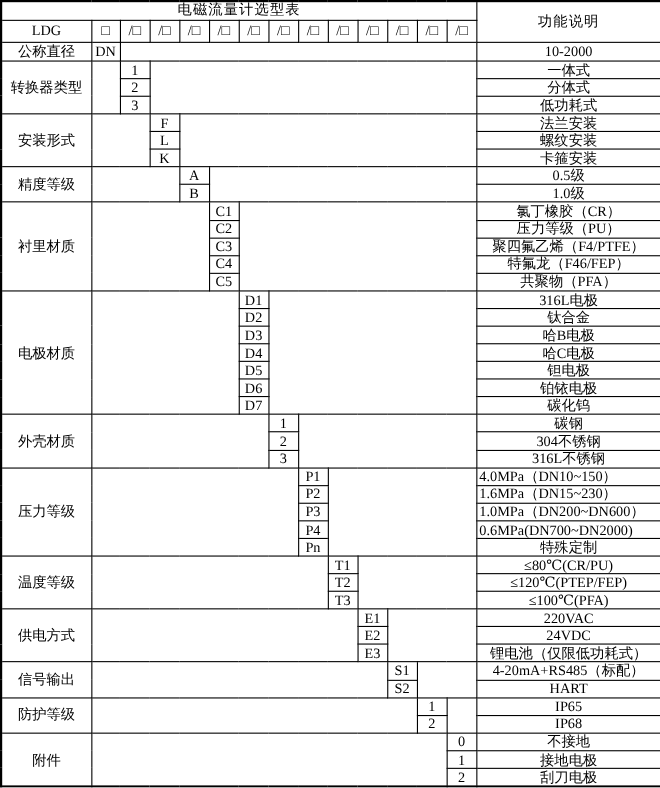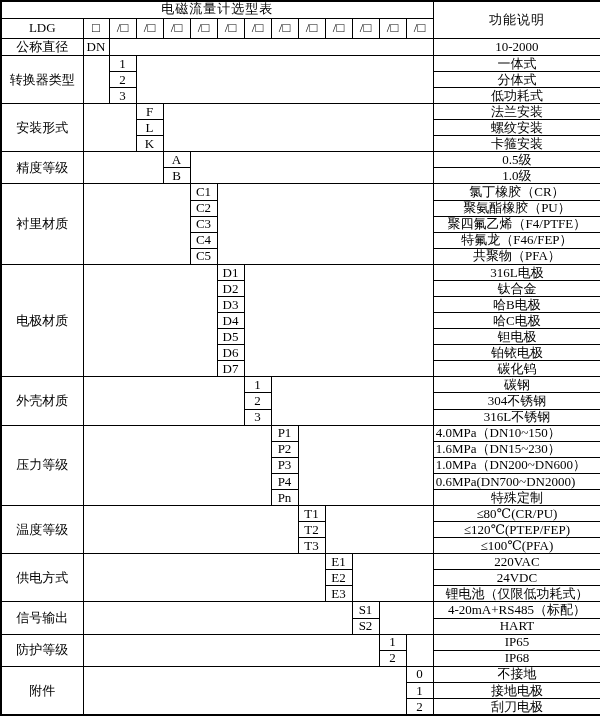--- a/index.html
+++ b/index.html
@@ -164,21 +164,21 @@
         </tr>
         <tr style="height: 16px;">
           <td rowspan="5" class="label">衬里材质</td>
           <td rowspan="5" colspan="4"></td>
           <td class="codecell">C1</td>
           <td rowspan="5" colspan="8"></td>
           <td class="fn">氯丁橡胶（CR）</td>
         </tr>
         <tr style="height: 16px;">
           <td class="codecell">C2</td>
-          <td class="fn">聚氨酯橡胶（PU）</td>
+          <td class="fn">压力等级（PU）</td>
         </tr>
         <tr style="height: 16px;">
           <td class="codecell">C3</td>
           <td class="fn">聚四氟乙烯（F4/PTFE）</td>
         </tr>
         <tr style="height: 16px;">
           <td class="codecell">C4</td>
           <td class="fn">特氟龙（F46/FEP）</td>
         </tr>
         <tr style="height: 16px;">

